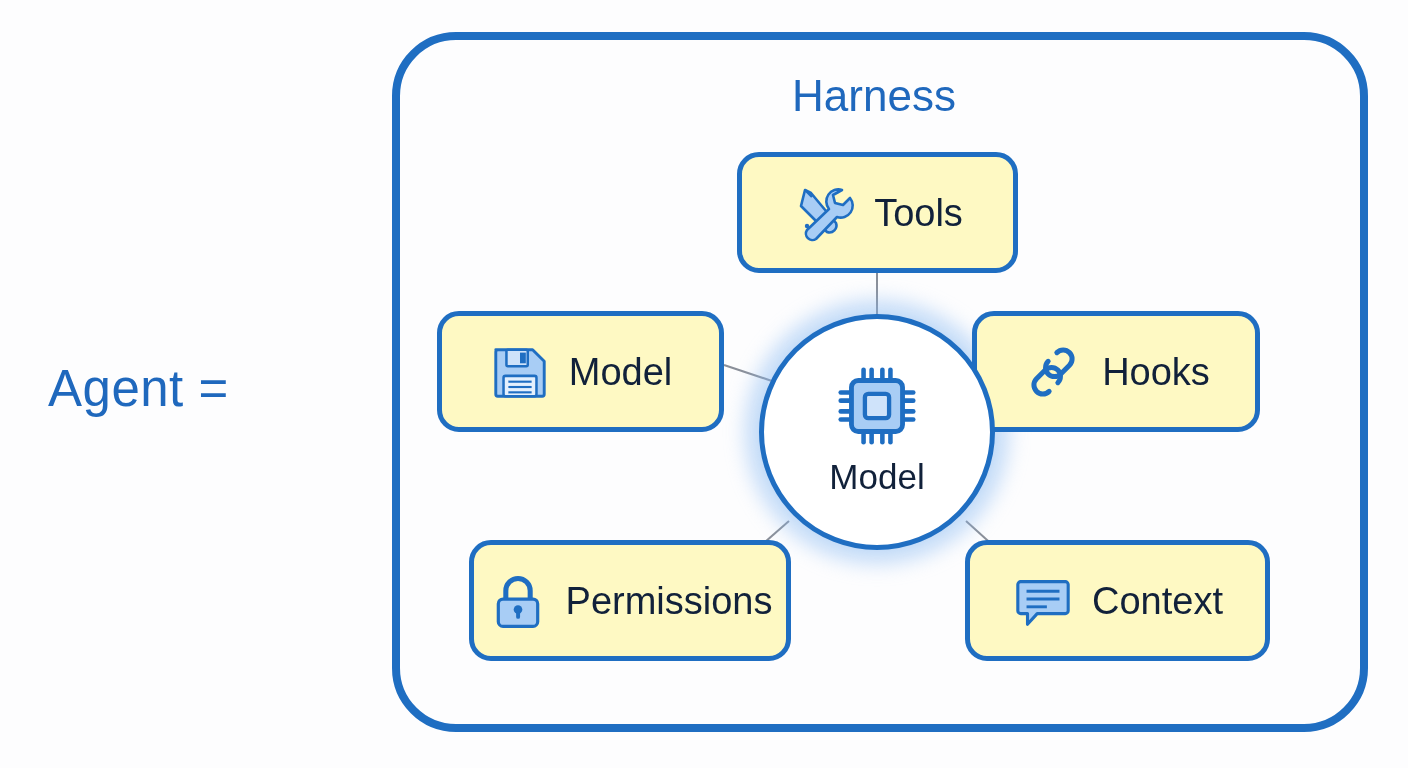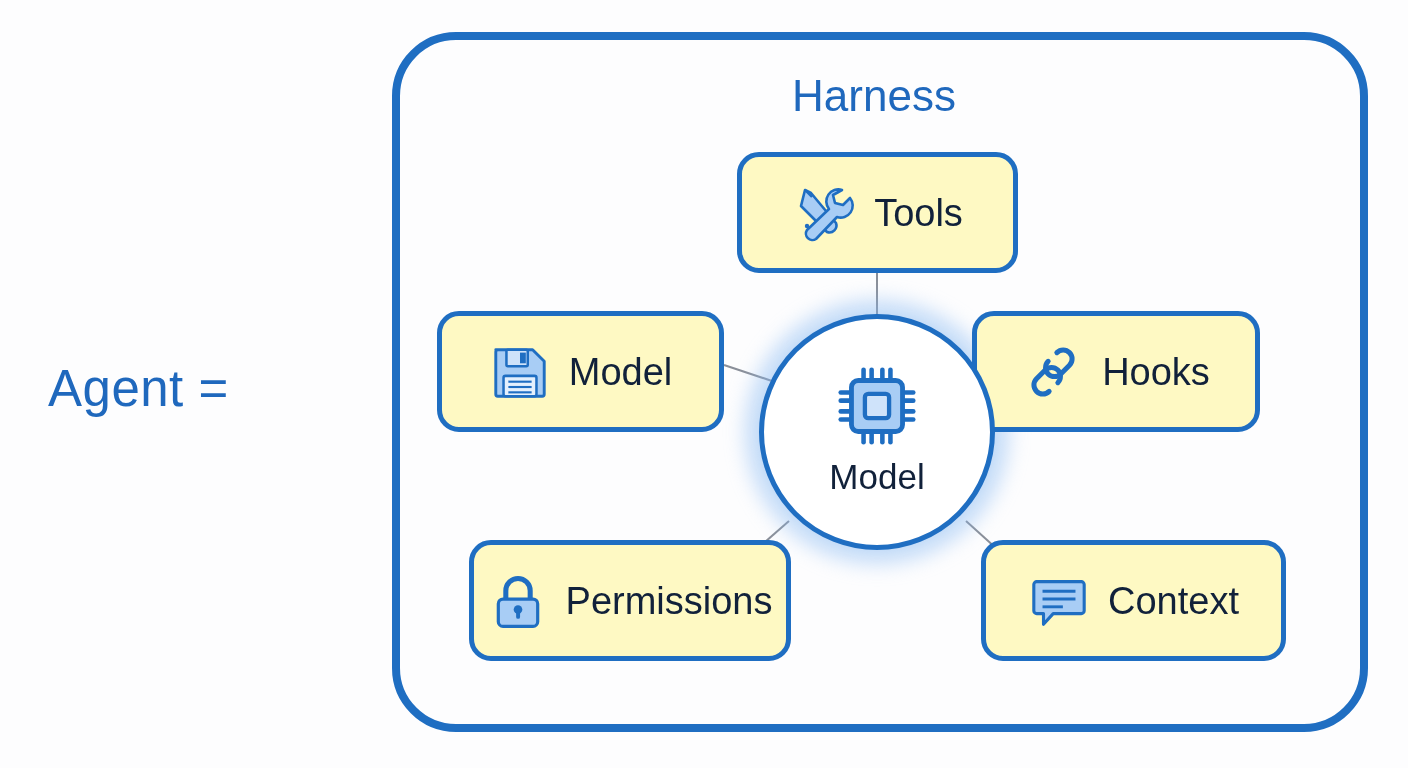--- a/index.html
+++ b/index.html
@@ -130,21 +130,21 @@
     display: flex;
     align-items: center;
     justify-content: center;
     flex: none;
   }
 
   #box-tools       { left: 737px;  top: 152px; width: 281px; height: 121px; }
   #box-memory      { left: 437px;  top: 311px; width: 287px; height: 121px; }
   #box-hooks       { left: 972px; top: 311px; width: 288px; height: 121px; }
   #box-permissions { left: 469px;  top: 540px; width: 322px; height: 121px; }
-  #box-context     { left: 965px;  top: 540px; width: 305px; height: 121px; margin-left: 16px; }
+  #box-context     { left: 965px;  top: 540px; width: 305px; height: 121px; }
 </style>
 </head>
 <body>
 
 <div id="canvas">
 
   <div id="agent-equals">Agent =</div>
 
   <div id="harness-container"></div>
   <div id="harness-title">Harness</div>

